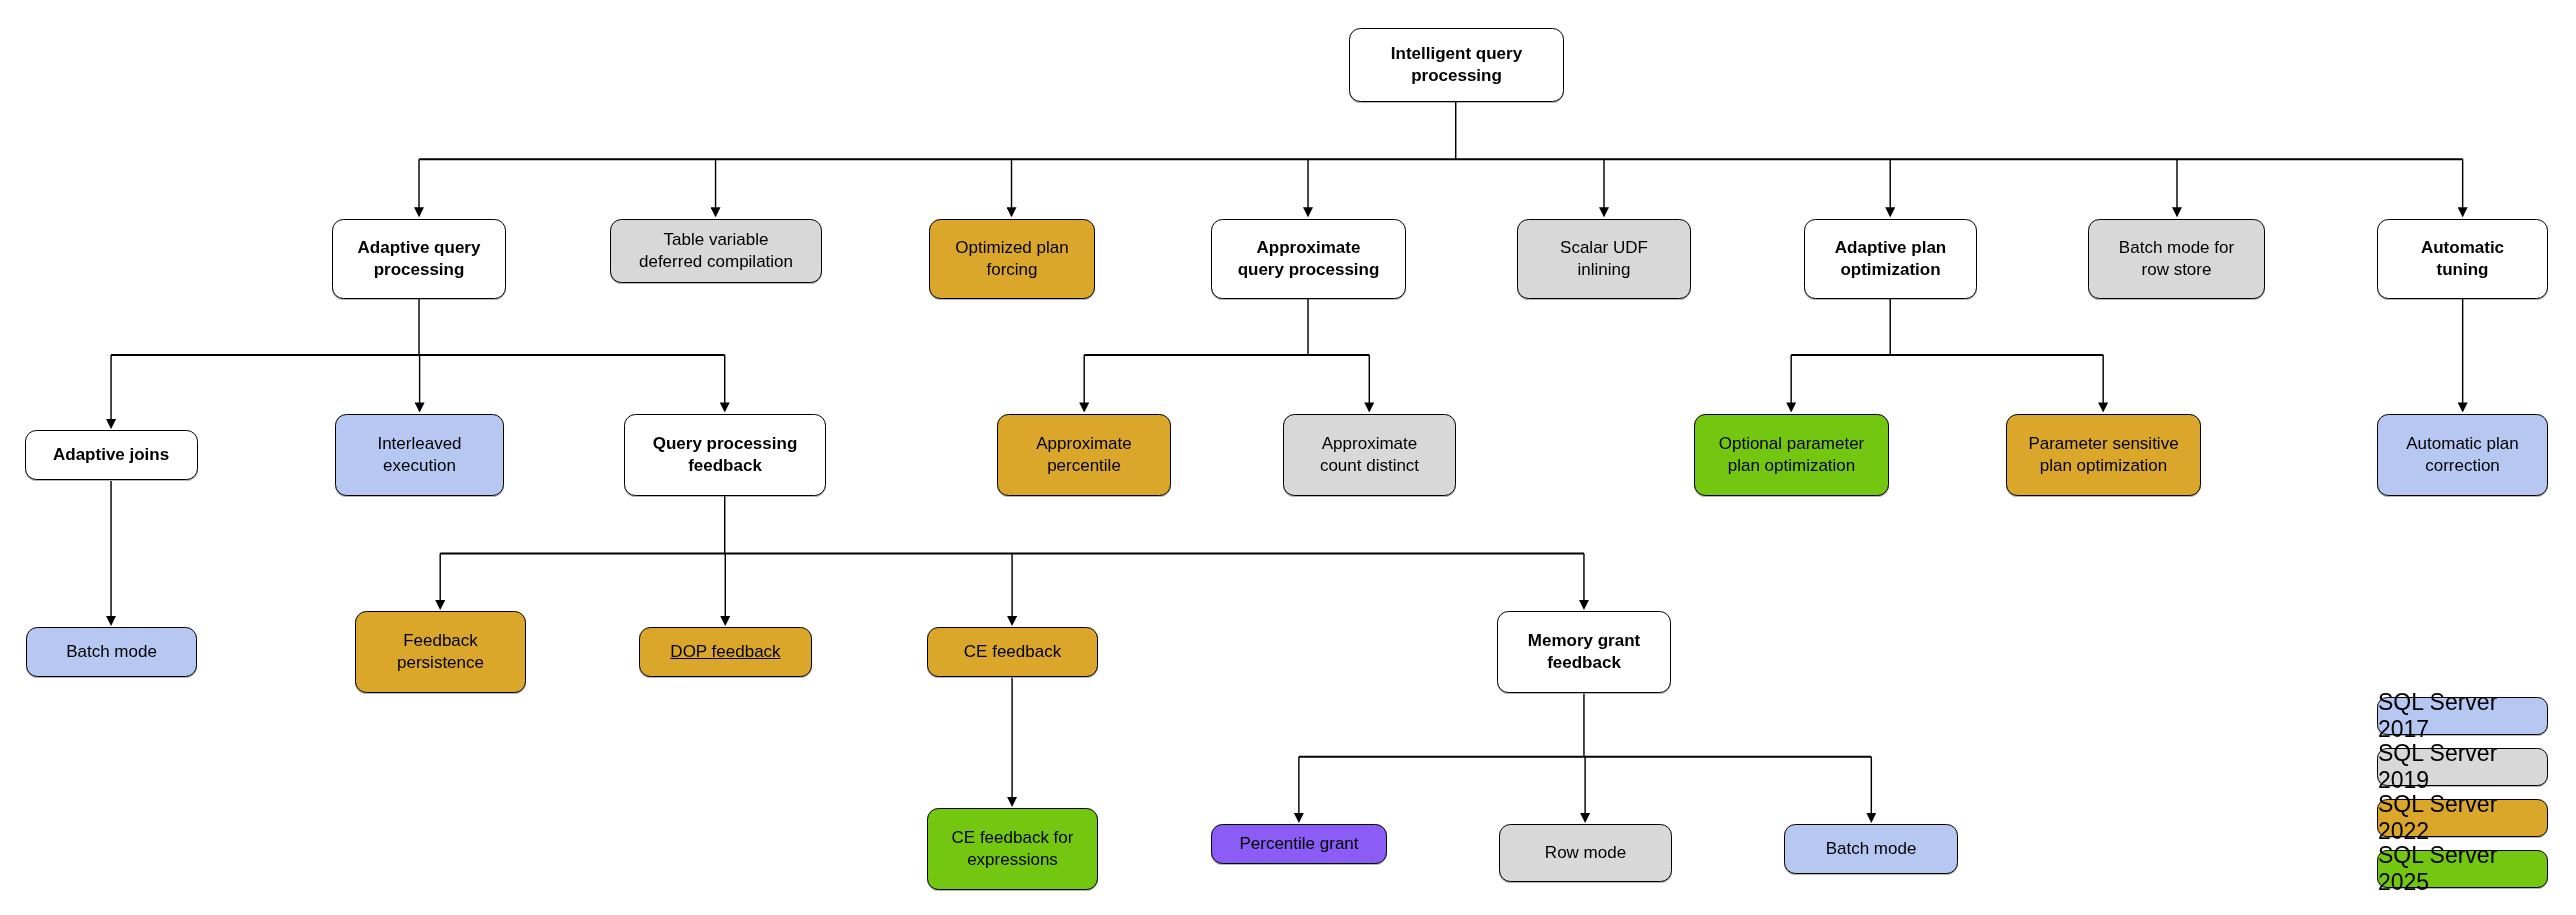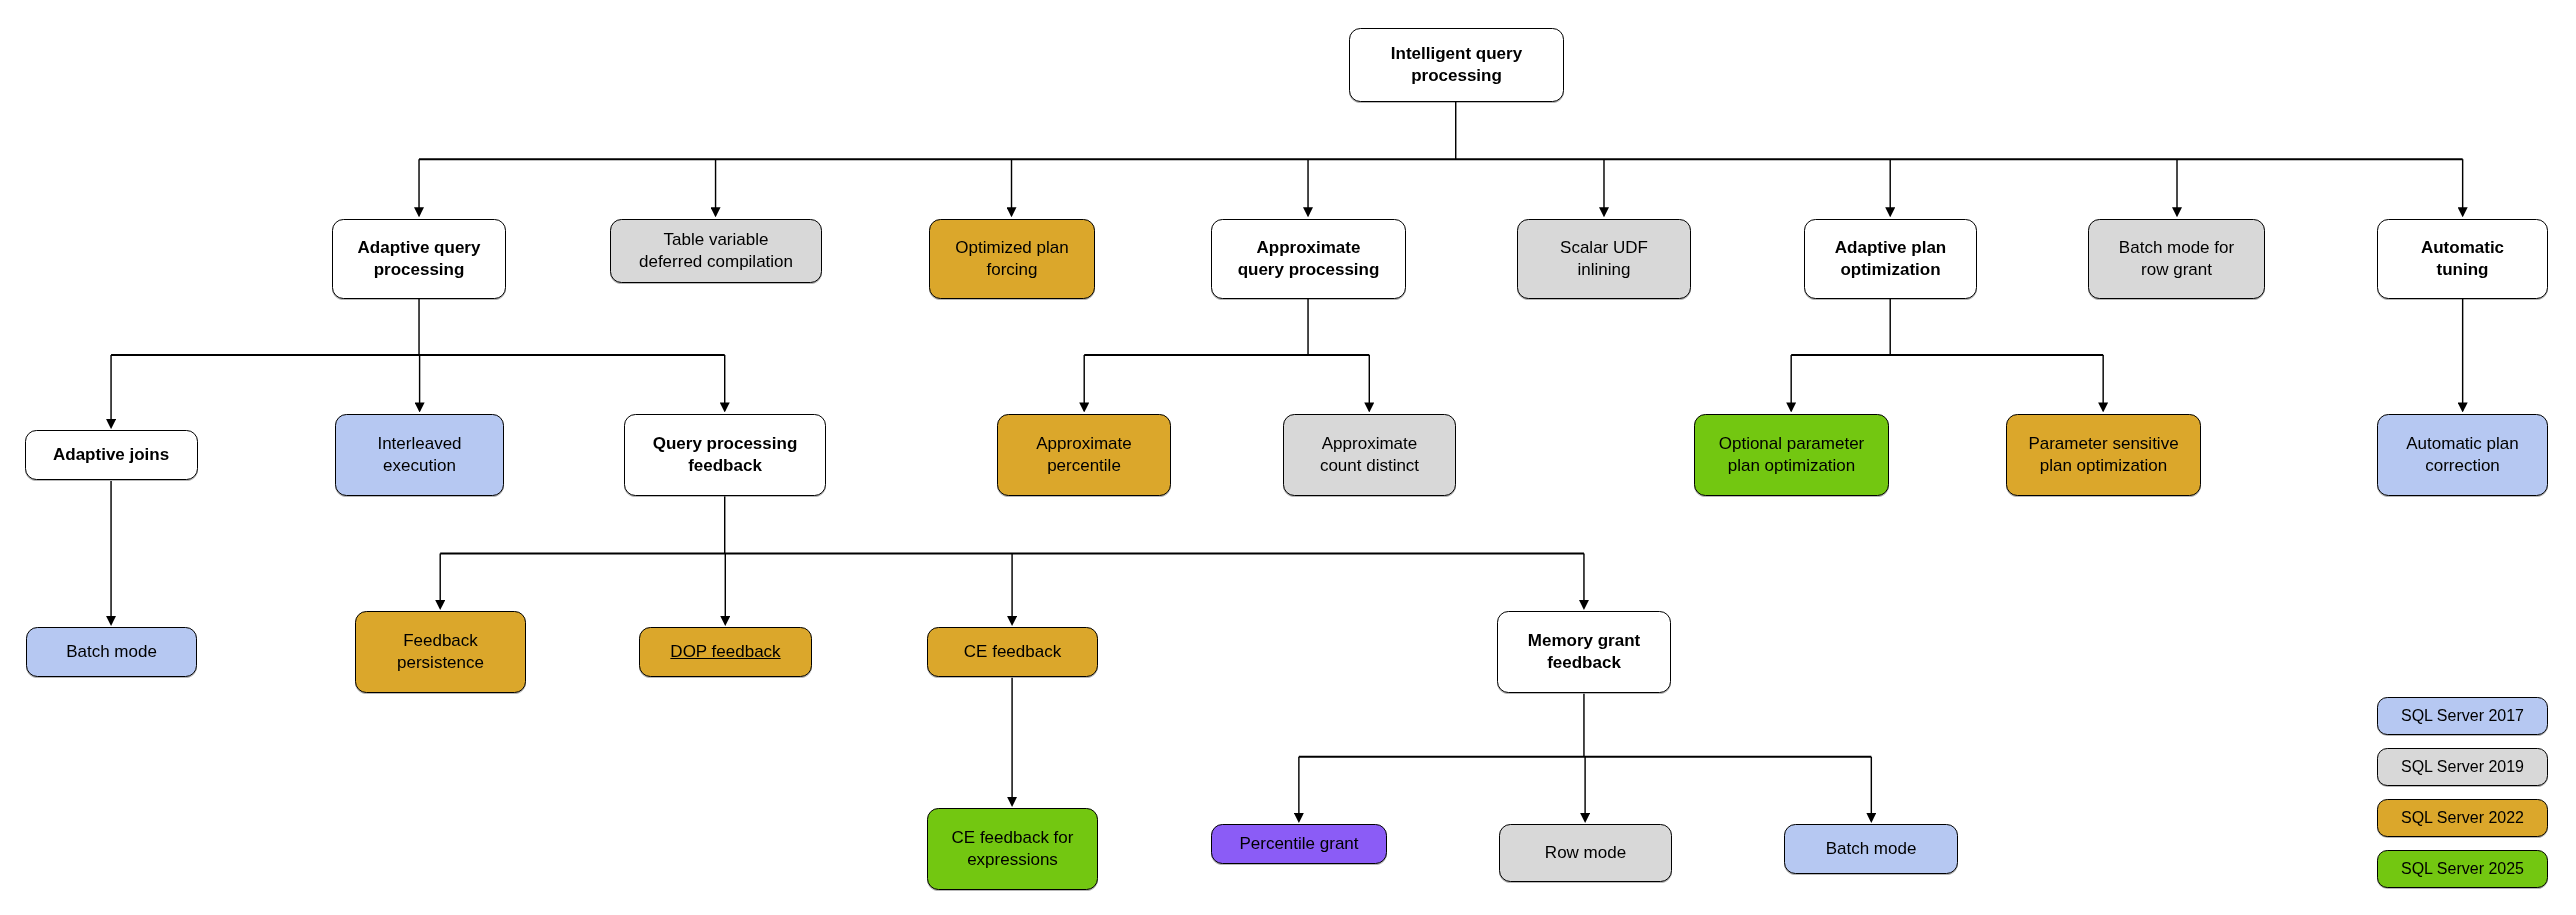--- a/index.html
+++ b/index.html
@@ -22,21 +22,21 @@
     border-radius:11.4px;
     background:#fff;
     box-sizing:border-box;
     padding:2.3px 6.9px;
     box-shadow:0 1.1px 0.6px rgba(0,0,0,0.28);
   }
   .node.cat{font-weight:bold;border-width:1.7px;}
   .legend-item{
     position:absolute;
     display:flex;align-items:center;justify-content:center;
-    font-size:16px;color:#000;
+    font-size:23px;color:#000;
     border:1.4px solid #000;
     border-radius:10.3px;
     box-sizing:border-box;
     box-shadow:0 1.1px 0.6px rgba(0,0,0,0.28);
   }
 </style>
 </head>
 <body>
 
 <div id="canvas">
@@ -106,21 +106,21 @@
 deferred compilation</div>
   <div class="node" style="left: 929px; top: 219px; width: 166px; height: 80px; background: rgb(219, 167, 43);">Optimized plan
 forcing</div>
   <div class="node cat" style="left: 1211px; top: 219px; width: 195px; height: 80px; background: rgb(255, 255, 255);">Approximate
 query processing</div>
   <div class="node" style="left: 1517px; top: 219px; width: 174px; height: 80px; background: rgb(216, 216, 216);">Scalar UDF
 inlining</div>
   <div class="node cat" style="left: 1804px; top: 219px; width: 173px; height: 80px; background: rgb(255, 255, 255);">Adaptive plan
 optimization</div>
   <div class="node" style="left: 2088px; top: 219px; width: 177px; height: 80px; background: rgb(216, 216, 216);">Batch mode for
-row grant</div>
+row store</div>
   <div class="node cat" style="left: 2377px; top: 219px; width: 171px; height: 80px; background: rgb(255, 255, 255);">Automatic
 tuning</div>
 
   <div class="node cat" style="left: 24.6px; top: 430px; width: 173px; height: 50px; background: rgb(255, 255, 255);">Adaptive joins</div>
   <div class="node" style="left: 335px; top: 414px; width: 169px; height: 82px; background: rgb(182, 200, 242);">Interleaved
 execution</div>
   <div class="node cat" style="left: 624px; top: 414px; width: 202px; height: 82px; background: rgb(255, 255, 255);">Query processing
 feedback</div>
   <div class="node" style="left: 997px; top: 414px; width: 174px; height: 82px; background: rgb(219, 167, 43);">Approximate
 percentile</div>

